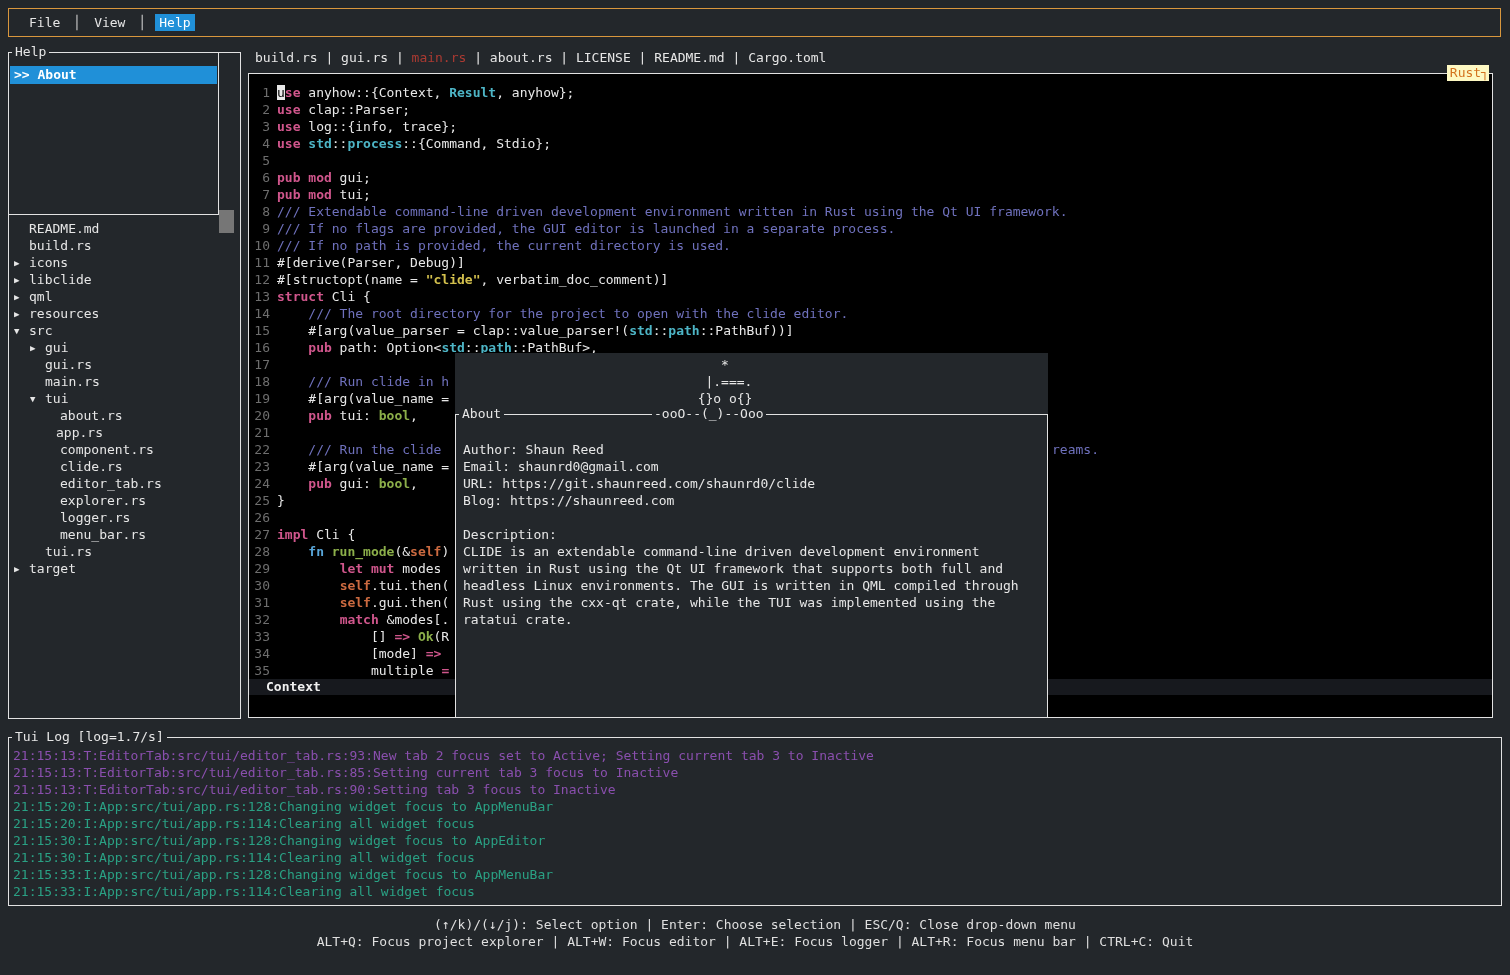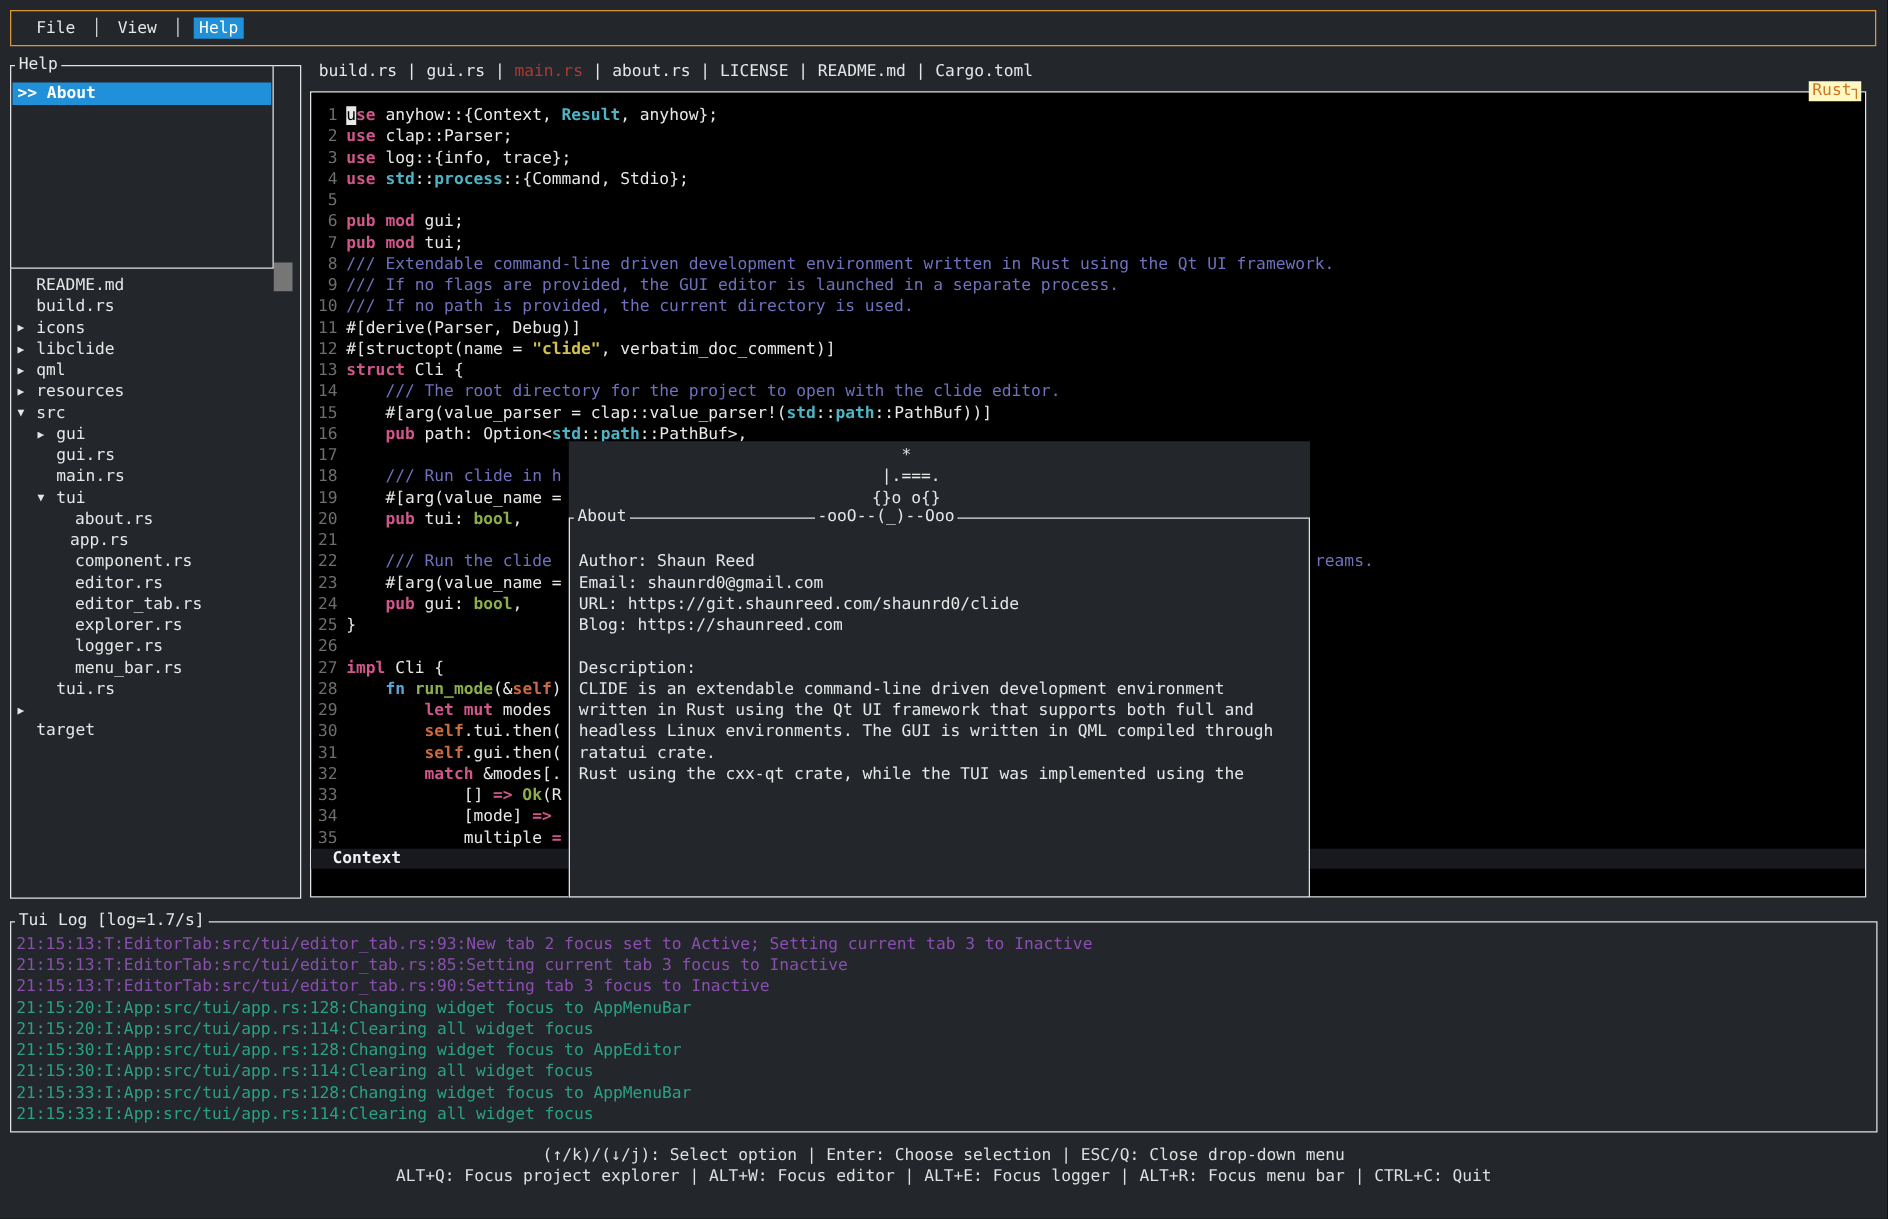--- a/index.html
+++ b/index.html
@@ -111,27 +111,27 @@
         <div class="tree-row"><span class="tree-arrow" style="left: 5px;">▶</span><span class="tree-label" style="left: 20px;">qml</span></div>
         <div class="tree-row"><span class="tree-arrow" style="left: 5px;">▶</span><span class="tree-label" style="left: 20px;">resources</span></div>
         <div class="tree-row"><span class="tree-arrow" style="left: 5px;">▼</span><span class="tree-label" style="left: 20px;">src</span></div>
         <div class="tree-row"><span class="tree-arrow" style="left: 21px;">▶</span><span class="tree-label" style="left: 36px;">gui</span></div>
         <div class="tree-row"><span class="tree-label" style="left: 36px;">gui.rs</span></div>
         <div class="tree-row"><span class="tree-label" style="left: 36px;">main.rs</span></div>
         <div class="tree-row"><span class="tree-arrow" style="left: 21px;">▼</span><span class="tree-label" style="left: 36px;">tui</span></div>
         <div class="tree-row"><span class="tree-label" style="left: 51px;">about.rs</span></div>
         <div class="tree-row"><span class="tree-label" style="left: 47px;">app.rs</span></div>
         <div class="tree-row"><span class="tree-label" style="left: 51px;">component.rs</span></div>
-        <div class="tree-row"><span class="tree-label" style="left: 51px;">editor.rs</span></div>
+        <div class="tree-row"><span class="tree-label" style="left: 51px;">clide.rs</span></div>
         <div class="tree-row"><span class="tree-label" style="left: 51px;">editor_tab.rs</span></div>
         <div class="tree-row"><span class="tree-label" style="left: 51px;">explorer.rs</span></div>
         <div class="tree-row"><span class="tree-label" style="left: 51px;">logger.rs</span></div>
         <div class="tree-row"><span class="tree-label" style="left: 51px;">menu_bar.rs</span></div>
         <div class="tree-row"><span class="tree-label" style="left: 36px;">tui.rs</span></div>
-        <div class="tree-row"><span class="tree-arrow" style="left: 5px;">▶</span><span class="tree-label" style="left: 20px; margin-top: 16px;">target</span></div>
+        <div class="tree-row"><span class="tree-arrow" style="left: 5px;">▶</span><span class="tree-label" style="left: 20px;">target</span></div>
       </div>
     <div id="explorer-thumb"></div>
   </div>
 
   <div id="tabbar"><span class="tab">build.rs</span><span class="tab-sep"> | </span><span class="tab">gui.rs</span><span class="tab-sep"> | </span><span class="tab active">main.rs</span><span class="tab-sep"> | </span><span class="tab">about.rs</span><span class="tab-sep"> | </span><span class="tab">LICENSE</span><span class="tab-sep"> | </span><span class="tab">README.md</span><span class="tab-sep"> | </span><span class="tab">Cargo.toml</span></div>
 
   <div id="editor">
     <span id="rust-badge"><span>Rust</span><span>┐</span></span>
     <div id="code">
         <div class="cl">
@@ -291,22 +291,22 @@
           <div class="popup-line"></div>
           <div class="popup-line">Author: Shaun Reed</div>
           <div class="popup-line">Email: shaunrd0@gmail.com</div>
           <div class="popup-line">URL: https://git.shaunreed.com/shaunrd0/clide</div>
           <div class="popup-line">Blog: https://shaunreed.com</div>
           <div class="popup-line"></div>
           <div class="popup-line">Description:</div>
           <div class="popup-line">CLIDE is an extendable command-line driven development environment</div>
           <div class="popup-line">written in Rust using the Qt UI framework that supports both full and</div>
           <div class="popup-line">headless Linux environments. The GUI is written in QML compiled through</div>
+          <div class="popup-line">Rust using the cxx-qt crate, while the TUI was implemented using the</div>
           <div class="popup-line">ratatui crate.</div>
-          <div class="popup-line">Rust using the cxx-qt crate, while the TUI was implemented using the</div>
         </div>
     </div>
   </div>
 
   <div id="logbox">
     <span class="box-title">Tui Log [log=1.7/s]</span>
     <div id="log-lines">
         <div class="log-line trace">21:15:13:T:EditorTab:src/tui/editor_tab.rs:93:New tab 2 focus set to Active; Setting current tab 3 to Inactive</div>
         <div class="log-line trace">21:15:13:T:EditorTab:src/tui/editor_tab.rs:85:Setting current tab 3 focus to Inactive</div>
         <div class="log-line trace">21:15:13:T:EditorTab:src/tui/editor_tab.rs:90:Setting tab 3 focus to Inactive</div>

